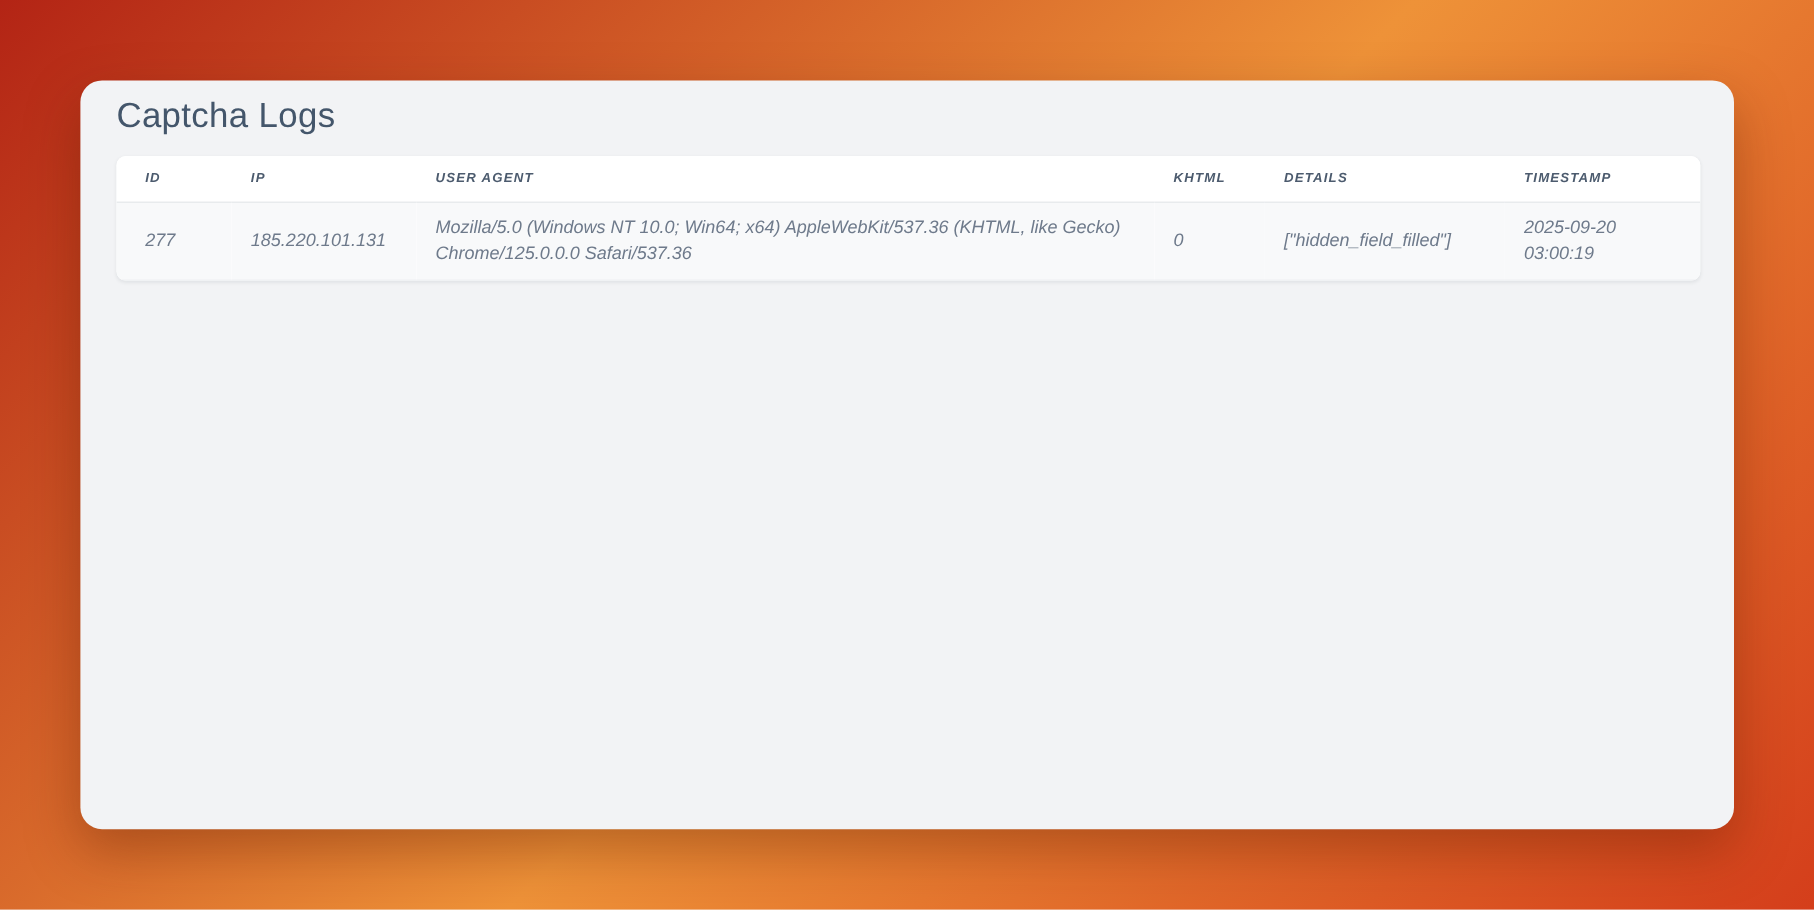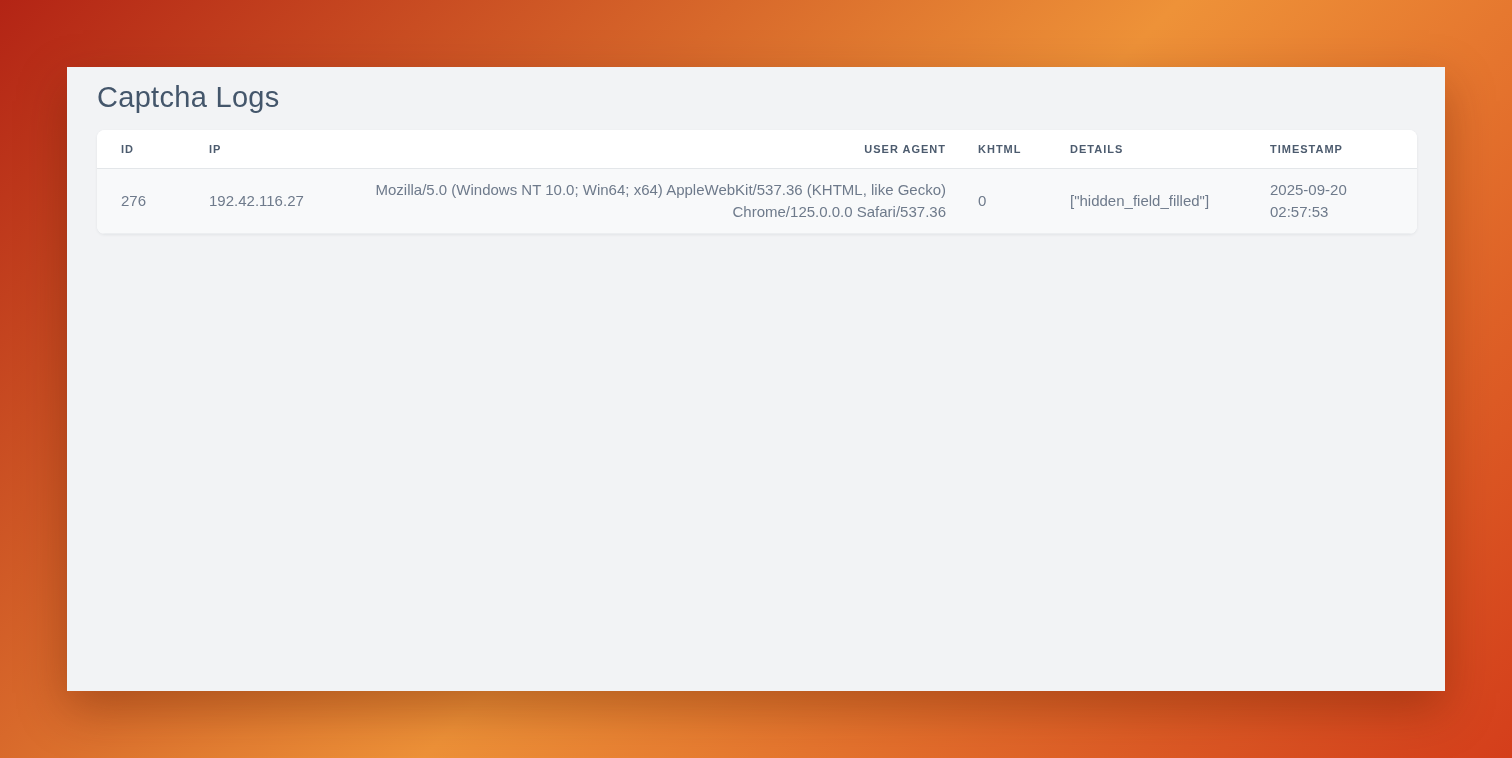--- a/index.html
+++ b/index.html
@@ -20,21 +20,21 @@
   body {
     font-family: "Liberation Sans", "DejaVu Sans", sans-serif;
     background: linear-gradient(135deg, var(--bg_start) 0%, var(--bg_mid) 52%, var(--bg_end) 100%);
     position: relative;
   }
   .card {
     position: absolute;
     left: 67px; top: 67px;
     width: 1378px; height: 624px;
     background: var(--card_bg);
-    border-radius: 0;
+    border-radius: 18px;
     box-shadow: 0 18px 45px rgba(95, 25, 0, 0.38);
     overflow: hidden;
   }
   .title {
     position: absolute;
     left: 30px; top: 14px;
     font-size: 29px;
     font-weight: 500;
     letter-spacing: 0.3px;
     color: var(--title_color);
@@ -45,21 +45,21 @@
     background: var(--table_bg);
     border-radius: 8px;
     box-shadow: 0 1px 3px rgba(40, 50, 60, 0.08);
     overflow: hidden;
   }
   table {
     width: 100%;
     border-collapse: collapse;
     table-layout: fixed;
   }
-  th, td { box-sizing: border-box; text-align: left; }
+  th, td { box-sizing: border-box; text-align: left; font-style: italic; }
   th {
     padding: 13px 16px 12px 16px;
     font-size: 11px;
     line-height: 13px;
     font-weight: 700;
     letter-spacing: 1px;
     color: var(--header_color);
     border-bottom: 1px solid var(--header_border);
     white-space: nowrap;
     background: var(--table_bg);
@@ -70,21 +70,21 @@
     line-height: 22px;
     color: var(--cell_color);
     border-bottom: 1px solid var(--row_border);
     vertical-align: middle;
     overflow: hidden;
   }
   tbody tr { background: var(--table_bg); }
   tbody tr:nth-child(odd) { background: var(--stripe_bg); }
   .col-id        { width: 96px;  padding-left: 24px; }
   .col-ip        { width: 154px; }
-  .col-user_agent{ white-space: pre-line; text-align: right; }
+  .col-user_agent{ white-space: pre-line; }
   .col-score     { width: 92px;  }
   .col-details   { width: 200px; white-space: nowrap; }
   .col-timestamp { width: 163px; white-space: pre-line; }
 </style>
 </head>
 <body>
 
 <div class="card">
   <h1 class="title">Captcha Logs</h1>
   <div class="table-wrap">
@@ -94,25 +94,25 @@
           <th class="col-id">ID</th>
           <th class="col-ip">IP</th>
           <th class="col-user_agent">USER AGENT</th>
           <th class="col-score">KHTML</th>
           <th class="col-details">DETAILS</th>
           <th class="col-timestamp">TIMESTAMP</th>
         </tr>
       </thead>
       <tbody>
           <tr>
-            <td class="col-id">276</td>
-            <td class="col-ip">192.42.116.27</td>
+            <td class="col-id">277</td>
+            <td class="col-ip">185.220.101.131</td>
             <td class="col-user_agent">Mozilla/5.0 (Windows NT 10.0; Win64; x64) AppleWebKit/537.36 (KHTML, like Gecko)
 Chrome/125.0.0.0 Safari/537.36</td>
             <td class="col-score">0</td>
             <td class="col-details">["hidden_field_filled"]</td>
             <td class="col-timestamp">2025-09-20
-02:57:53</td>
+03:00:19</td>
           </tr>
         </tbody>
     </table>
   </div>
 </div>
 
 </body></html>

